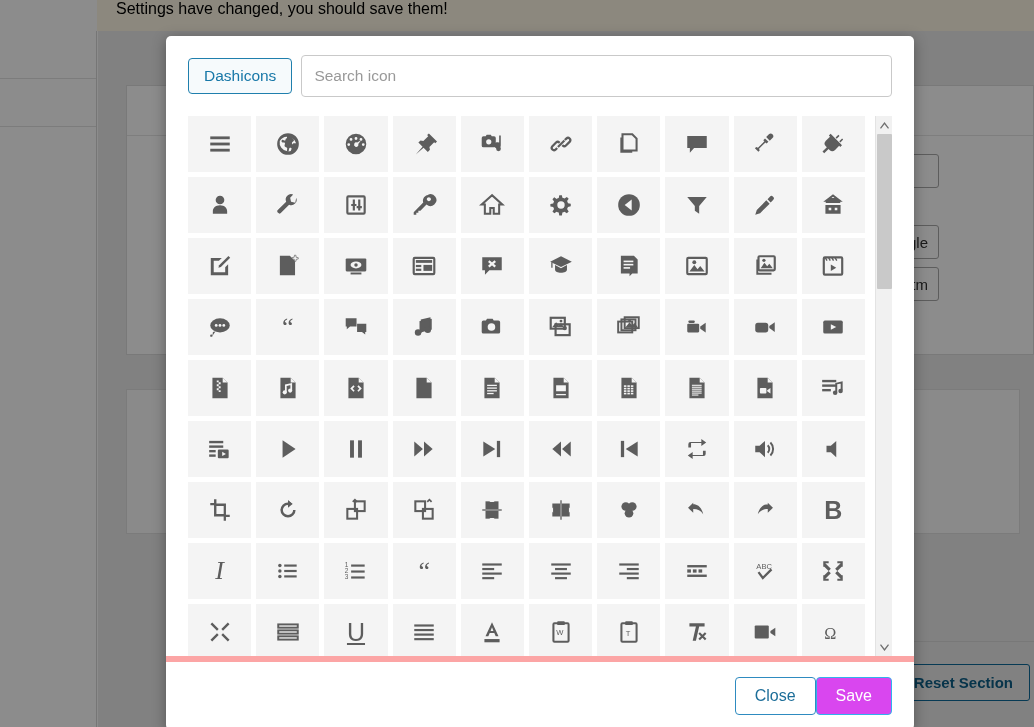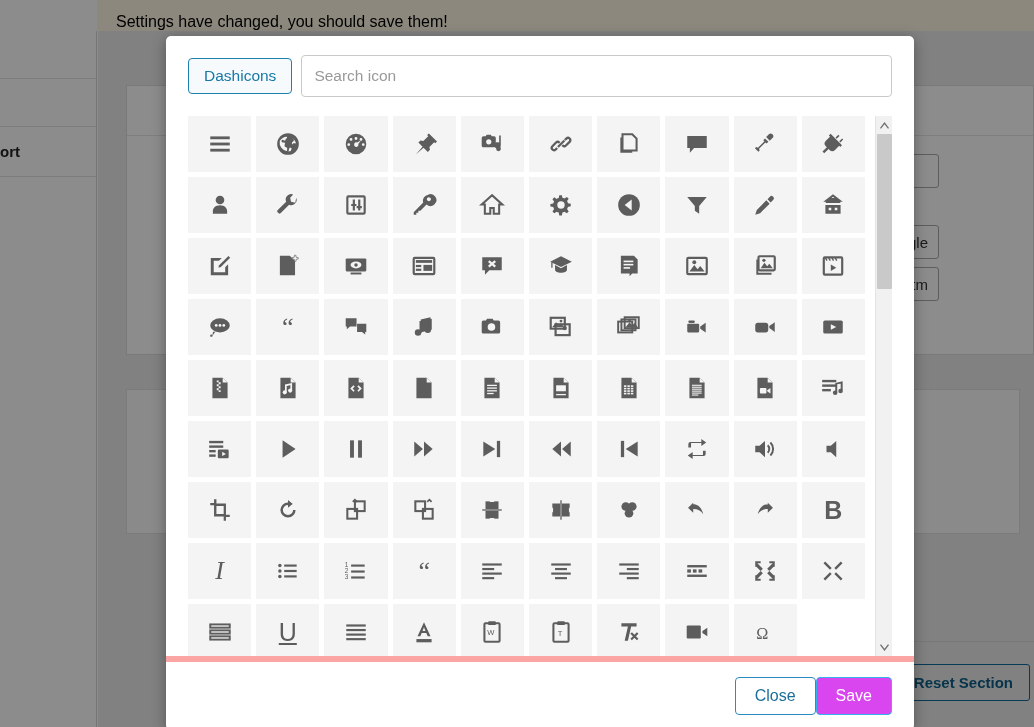--- a/index.html
+++ b/index.html
@@ -11,21 +11,21 @@
   }
 
   
   #bg-page {
     position: absolute; inset: 0;
     background: #ffffff;
   }
   .bg-notice {
     position: absolute; left: 97px; top: 0; right: 0; height: 31px;
     background: #fff8e5;
-    display: flex; align-items: flex-end;
+    display: flex; align-items: flex-start;
     padding-left: 19px;
   }
   .bg-sidebar {
     position: absolute; left: 0; top: 31px; width: 97px; bottom: 0;
     background: #ffffff; border-right: 1px solid #d8d8d8;
   }
   .bg-side-row {
     height: 50px; border-bottom: 1px solid #e2e2e2;
     display: flex; align-items: center; justify-content: space-between;
     padding: 0 10px 0 0;
@@ -191,23 +191,20 @@
 
 <div id="bg-page">
 
   <div class="bg-notice">
     <span>Settings have changed, you should save them!</span>
   </div>
 
   <div class="bg-sidebar">
     <div class="bg-side-blank"></div>
     <div class="bg-side-blank"></div>
-    <div class="bg-side-row">
-      <span>ort</span>
-    </div>
   </div>
 
   <div class="bg-main">
     <div class="bg-card">
       <div class="bg-card-head">
         <span class="bg-fb-icon">f</span>
       </div>
       <div class="bg-field">
         <span>Fa</span>
       </div>
@@ -774,20 +771,26 @@
           <svg width="26" height="26" viewBox="0 0 24 24">
             <rect x="3" y="6.5" width="18" height="2.2"></rect>
             <rect x="3" y="10.5" width="3.4" height="3"></rect>
             <rect x="8.2" y="10.5" width="3.4" height="3"></rect>
             <rect x="13.4" y="10.5" width="3.4" height="3"></rect>
             <rect x="3" y="15.3" width="18" height="2.2"></rect>
           </svg>
         </div>
         <div class="icon-cell">
           <svg width="26" height="26" viewBox="0 0 24 24">
+            <text x="4" y="10" font-size="7" font-family="Liberation Sans" fill="#5d5d5d">ABC</text>
+            <path d="M6 13l4 5.5 8-8" fill="none" stroke="#5d5d5d" stroke-width="2.1"></path>
+          </svg>
+        </div>
+        <div class="icon-cell">
+          <svg width="26" height="26" viewBox="0 0 24 24">
             <path d="M4 4l6 6-2 2-4-4zM20 4l-6 6 2 2 4-4zM4 20l6-6-2-2-4 4zM20 20l-6-6 2-2 4 4z"></path>
             <path d="M3 3h5v1.8H4.8V8H3zM21 3h-5v1.8h3.2V8H21zM3 21h5v-1.8H4.8V16H3zM21 21h-5v-1.8h3.2V16H21z"></path>
           </svg>
         </div>
         <div class="icon-cell">
           <svg width="26" height="26" viewBox="0 0 24 24">
             <path d="M10 10L4 4M14 10l6-6M10 14l-6 6M14 14l6 6" stroke="#5d5d5d" stroke-width="2.2" fill="none"></path>
           </svg>
         </div>
         <div class="icon-cell">

